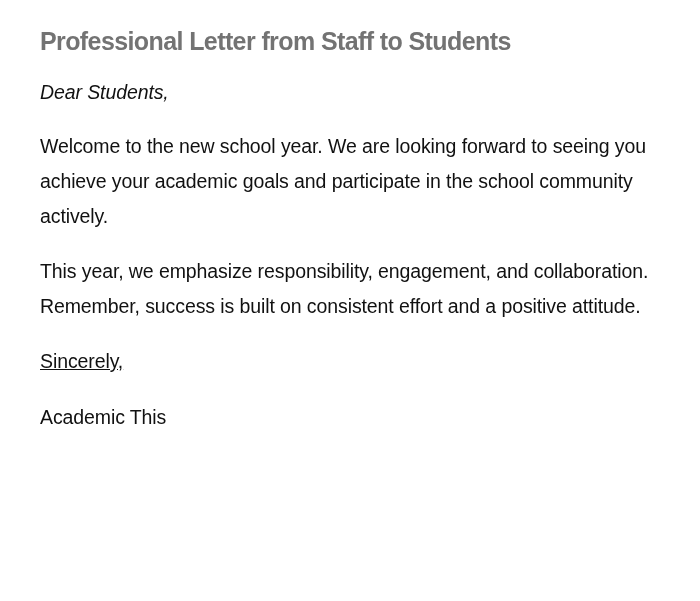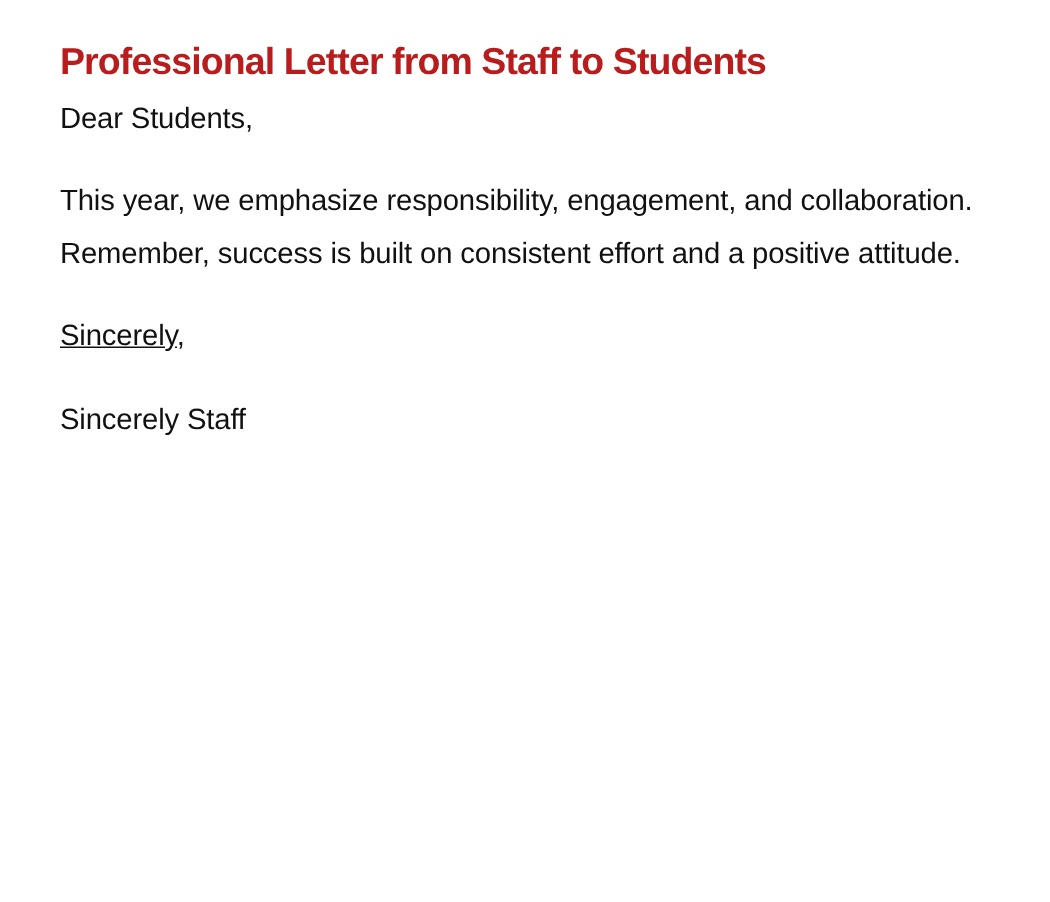--- a/index.html
+++ b/index.html
@@ -17,37 +17,38 @@
     .letter {
       position: relative;
       padding: 24px 40px 0 40px;
     }
     .title {
       font-size: 25px;
       font-weight: bold;
       letter-spacing: -0.6px;
       margin: 0;
       line-height: 34px;
-      color: #b91c1c;
+      color: #737373;
     }
     .para {
       font-size: 19.5px;
       line-height: 35px;
       margin: 0;
       letter-spacing: -0.1px;
     }
-    .salutation { margin-top: 4px; }
+    .salutation { margin-top: 17px; font-style: italic; }
     .p1 { margin-top: 19px; }
     .p2 { margin-top: 20px; }
     .p3 { margin-top: 20px; }
     .closing { margin-top: 20px; text-decoration: underline; }
     .signature { margin-top: 21px; }
   </style>
 </head>
 <body>
 
 <div class="letter">
   <h1 class="title">Professional Letter from Staff to Students</h1>
   <p class="para salutation">Dear Students,</p>
+  <p class="para p1">Welcome to the new school year. We are looking forward to seeing you achieve your academic goals and participate in the school community actively.</p>
   <p class="para p2">This year, we emphasize responsibility, engagement, and collaboration. Remember, success is built on consistent effort and a positive attitude.</p>
   <p class="para closing">Sincerely,</p>
-  <p class="para signature">Sincerely Staff</p>
+  <p class="para signature">Academic This</p>
 </div>
 
 </body></html>

